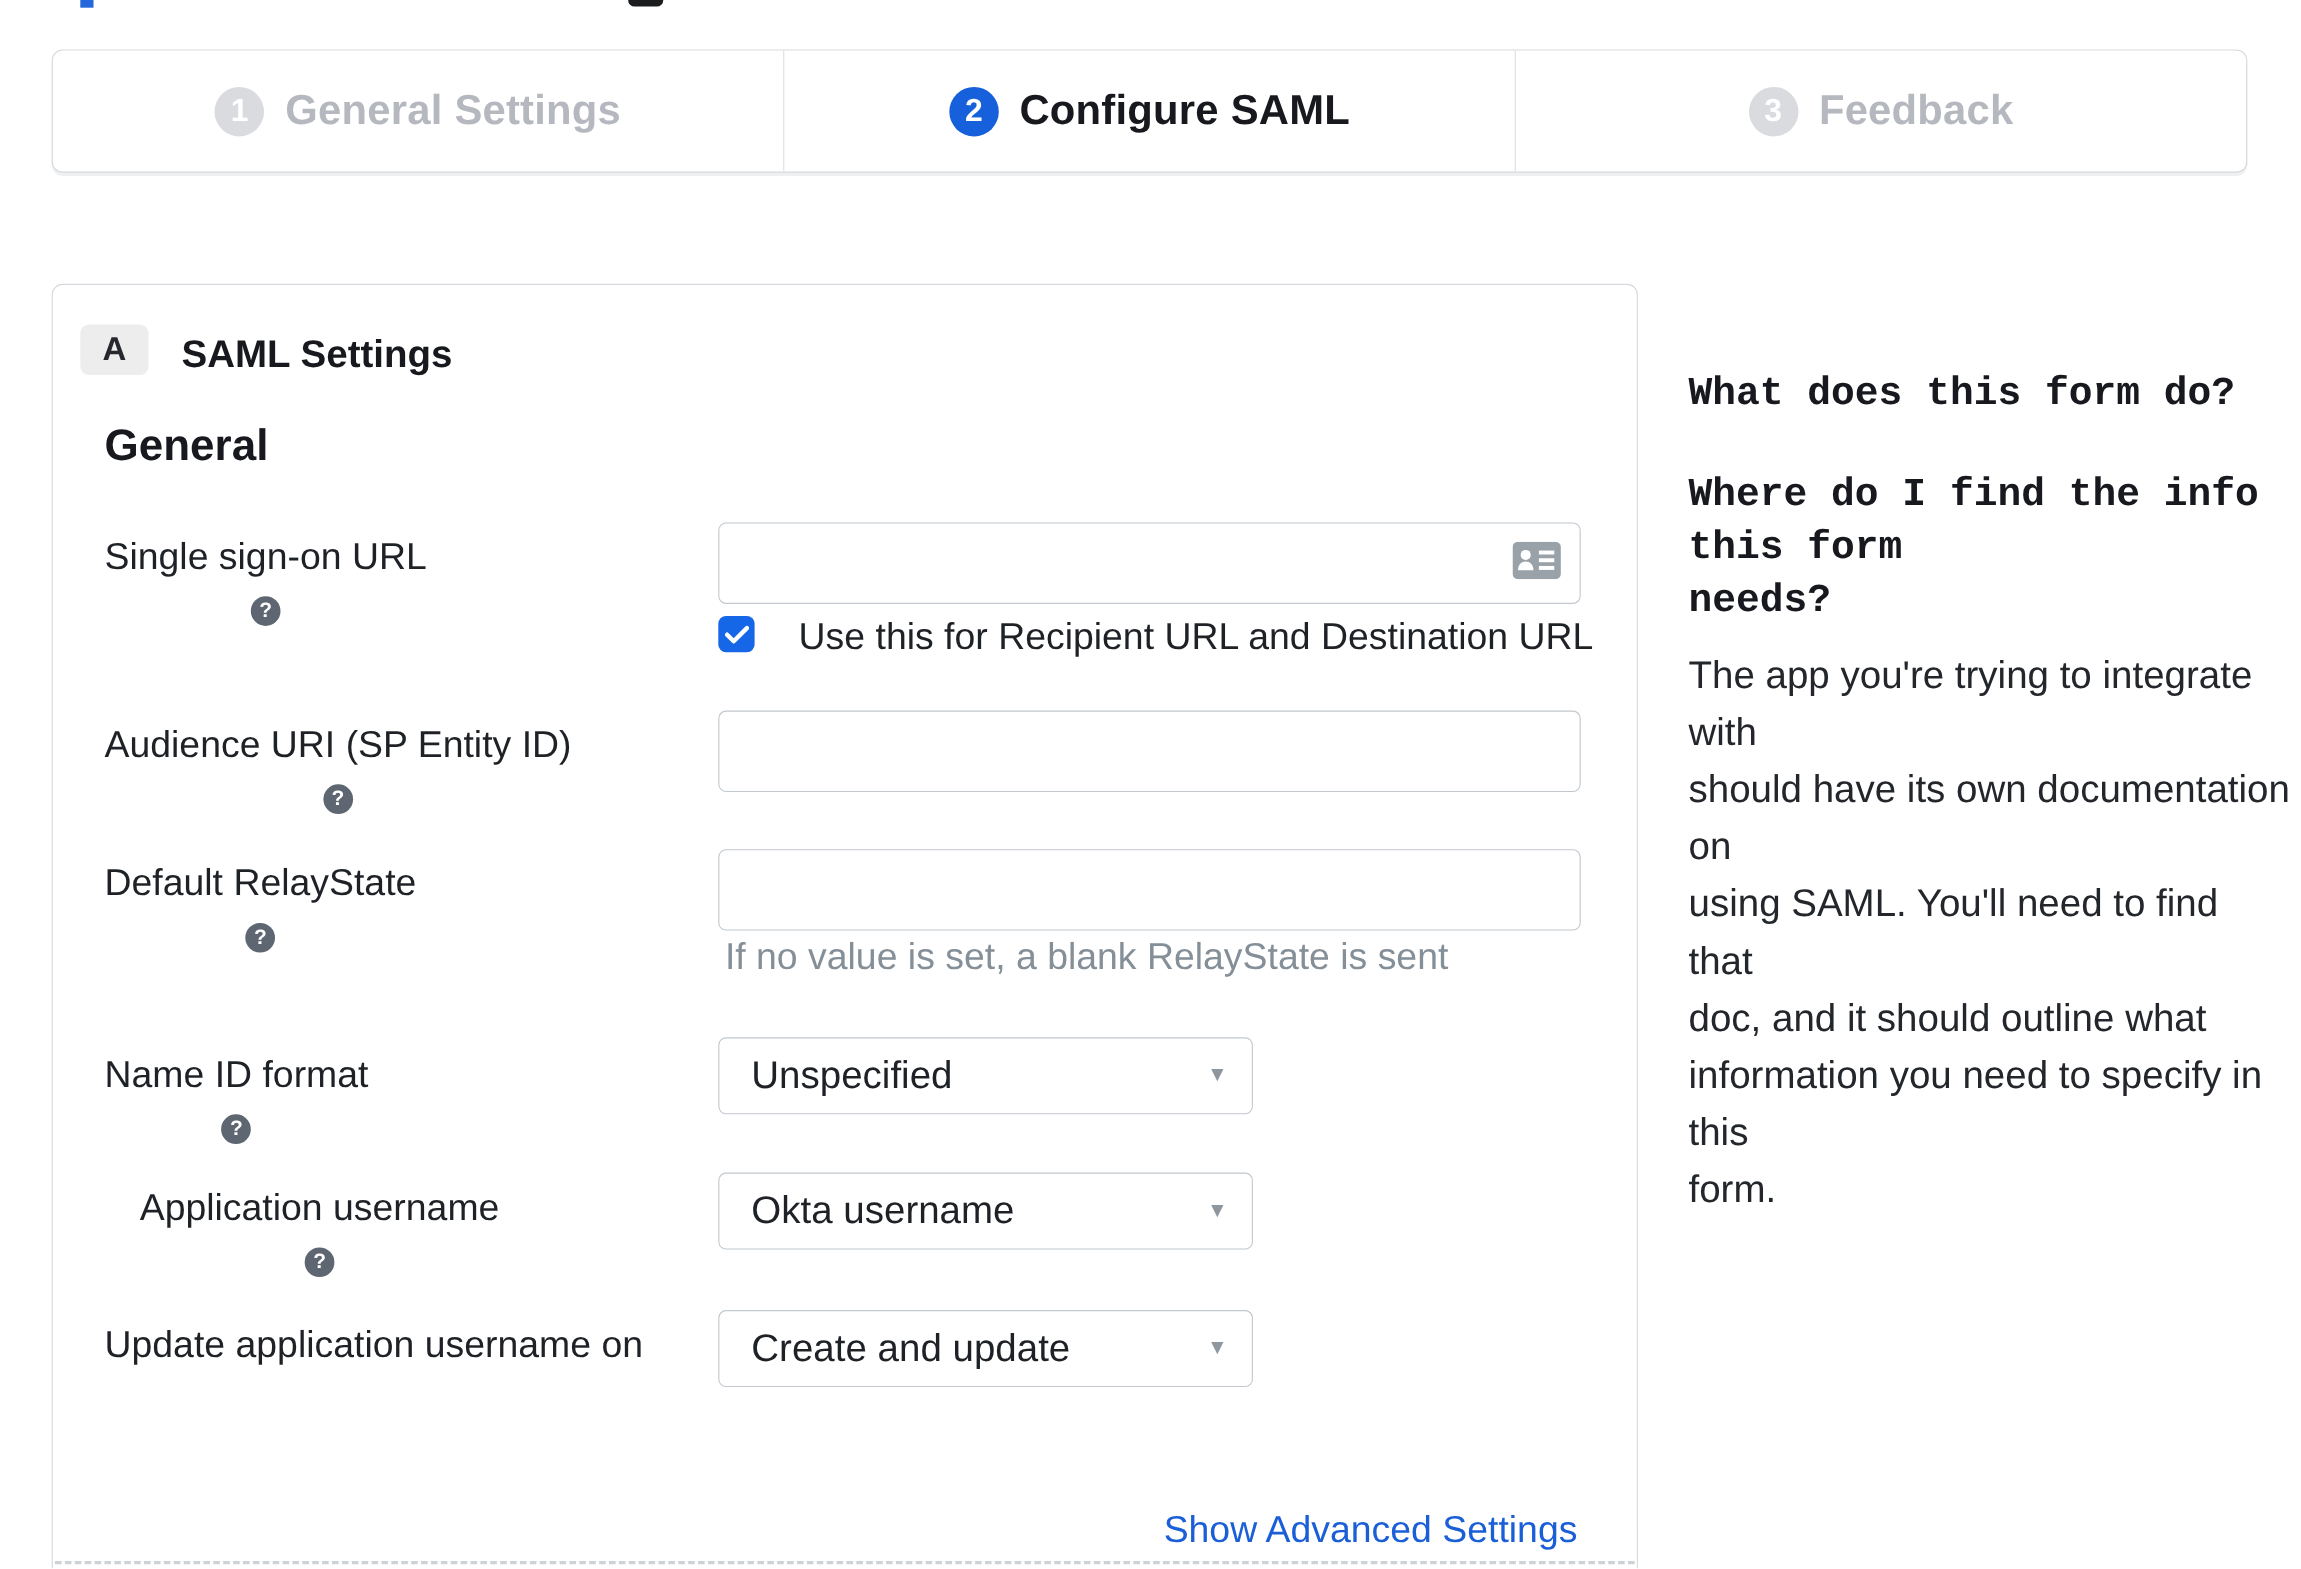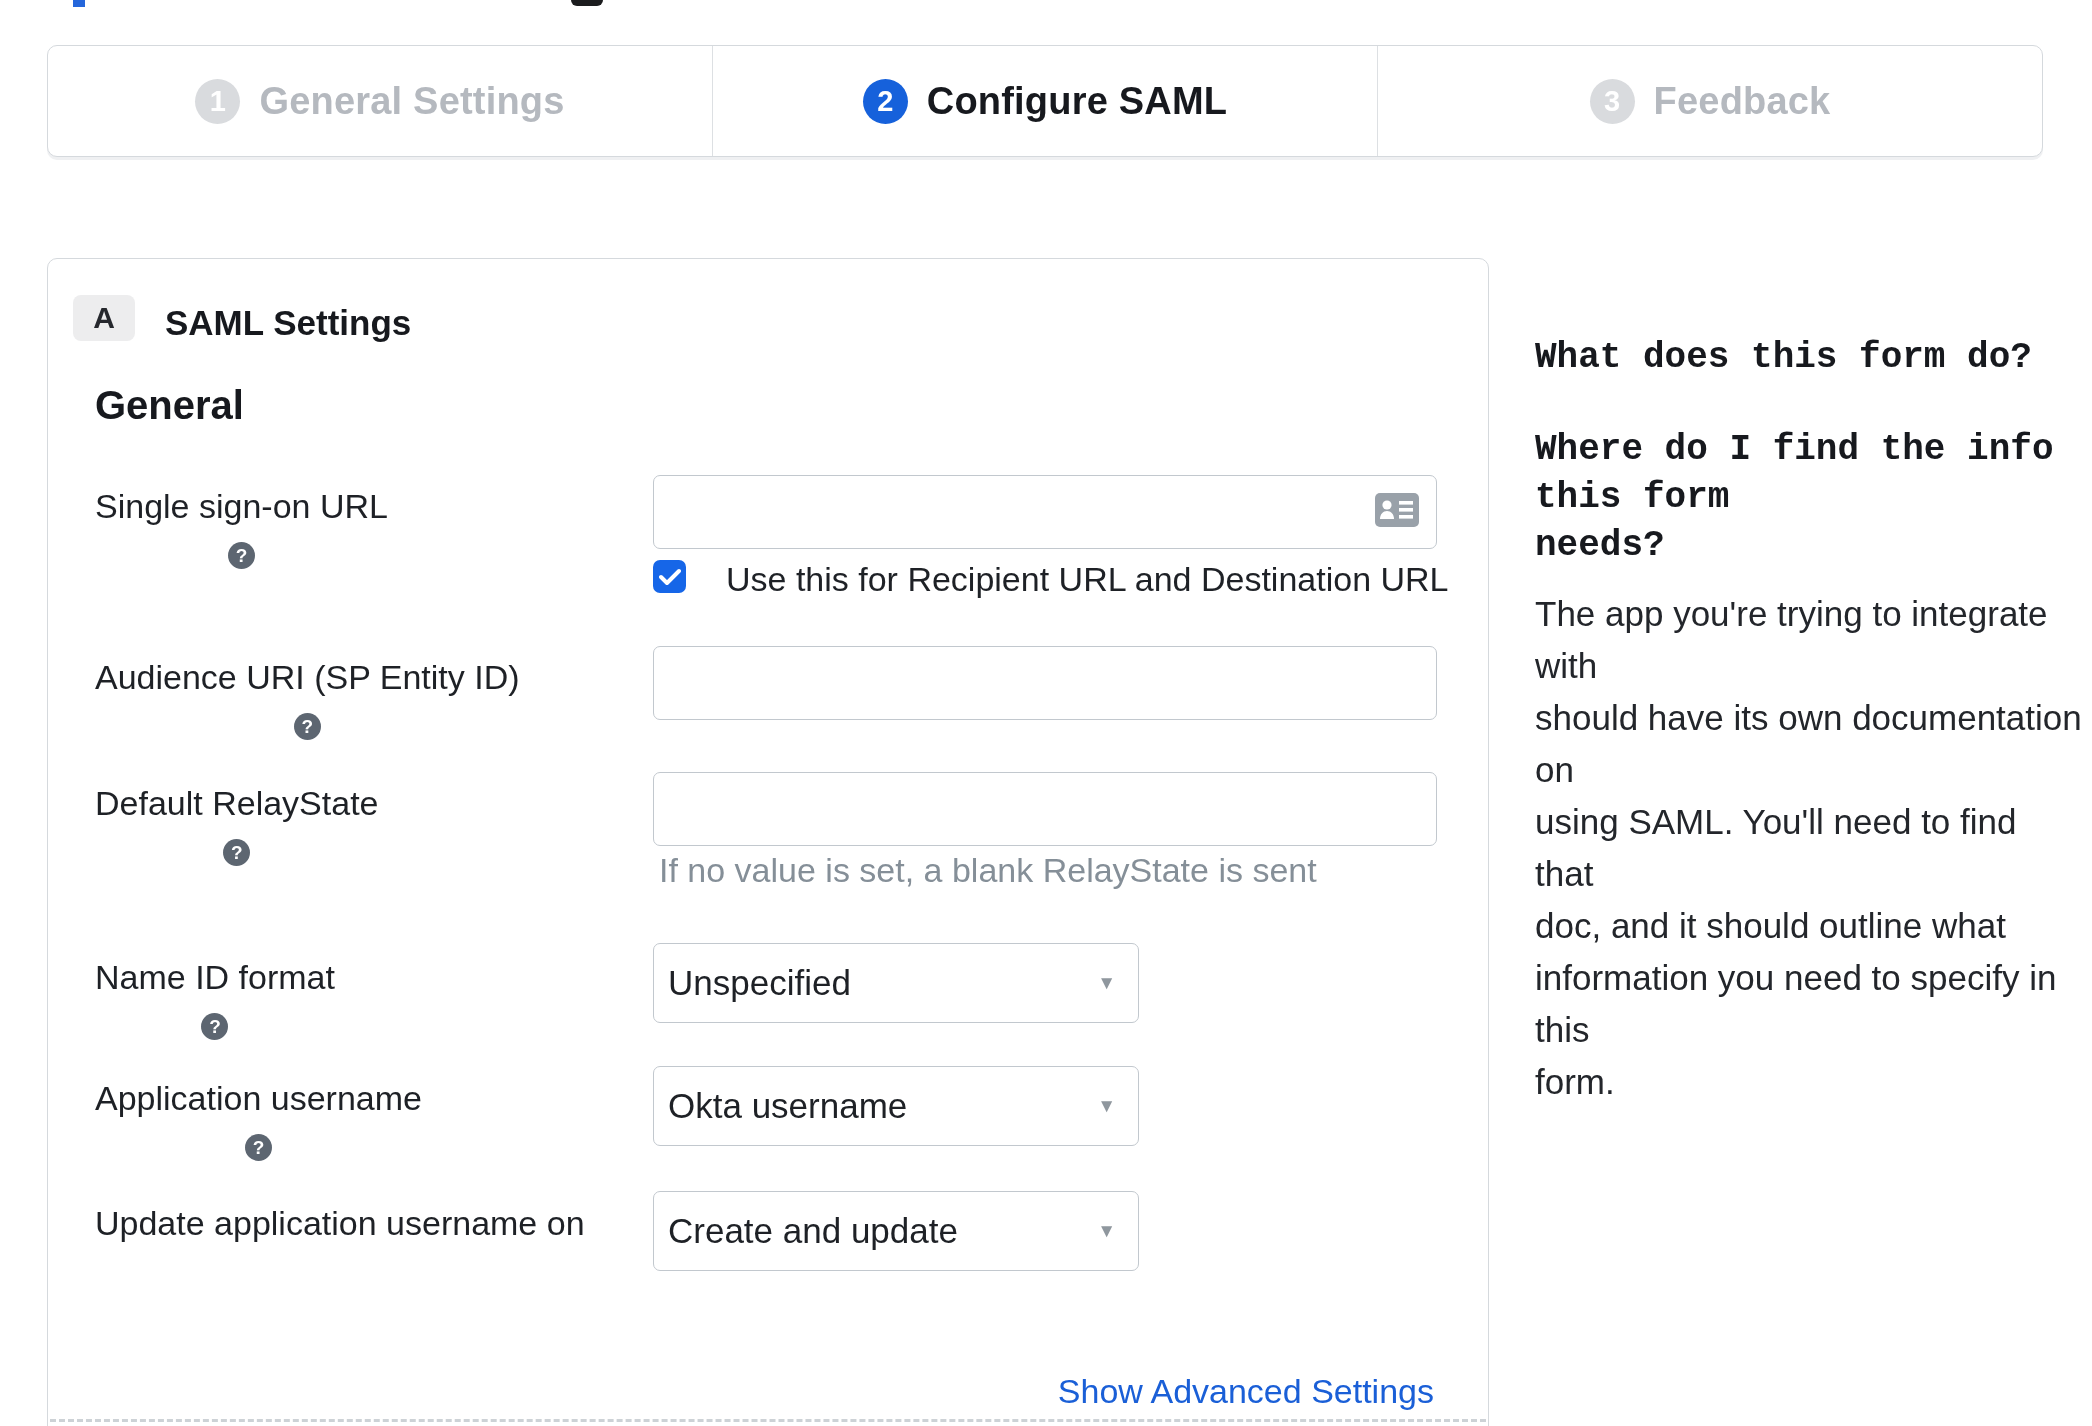--- a/index.html
+++ b/index.html
@@ -45,23 +45,23 @@
   .input-wrap{position:absolute;left:605px;width:784px;height:74px;}
   .input-wrap .t-input{position:absolute;left:0;top:0;width:100%;height:100%;}
   .card-icon{position:absolute;right:18px;top:50%;transform:translateY(-50%);pointer-events:none;}
 
   .checkbox{position:absolute;left:605px;width:33px;height:33px;border-radius:7px;
             background:#1666E8;display:flex;align-items:center;justify-content:center;cursor:pointer;}
   .checkbox-label{position:absolute;left:678px;font-size:34px;color:#1e2126;white-space:nowrap;}
 
   .hint{position:absolute;left:611px;font-size:34px;color:#858f98;white-space:nowrap;}
 
-  .select{position:absolute;left:605px;width:486px;height:80px;box-sizing:border-box;
+  .select{position:absolute;left:605px;width:486px;height:70px;box-sizing:border-box;
           border:1px solid #c2c8ce;border-radius:7px;background:#fff;display:flex;
-          align-items:center;padding:0 60px 0 14px;cursor:pointer;}
+          align-items:center;padding:0 60px 0 29px;cursor:pointer;}
   .select-value{font-size:35px;color:#1e2126;white-space:nowrap;}
   .select-arrow{position:absolute;right:22px;top:50%;transform:translateY(-50%);
                 font-size:19px;color:#8f979e;}
 
   .adv-link{position:absolute;right:54px;top:1113px;font-size:34px;color:#1A5FD7;
             text-decoration:none;cursor:pointer;white-space:nowrap;}
   .dash-divider{position:absolute;left:2px;right:2px;top:1160px;border-top:3px dashed #cdd2d6;}
 
   
   .side{position:absolute;left:1535px;top:336px;width:548px;}
@@ -137,21 +137,21 @@
 
     <div class="f-label" style="top:699px;">
       <span>Name ID format</span>
       <span class="help">?</span>
     </div>
     <div class="select" style="top:684px;">
       <span class="select-value">Unspecified</span>
       <span class="select-arrow">▼</span>
     </div>
 
-    <div class="f-label" style="top:820px;">
+    <div class="f-label" style="top:820px;margin-left:32px;">
       <span>Application username</span>
       <span class="help">?</span>
     </div>
     <div class="select" style="top:807px;">
       <span class="select-value">Okta username</span>
       <span class="select-arrow">▼</span>
     </div>
 
     <div class="f-label" style="top:945px;">
       <span>Update application username on</span>

